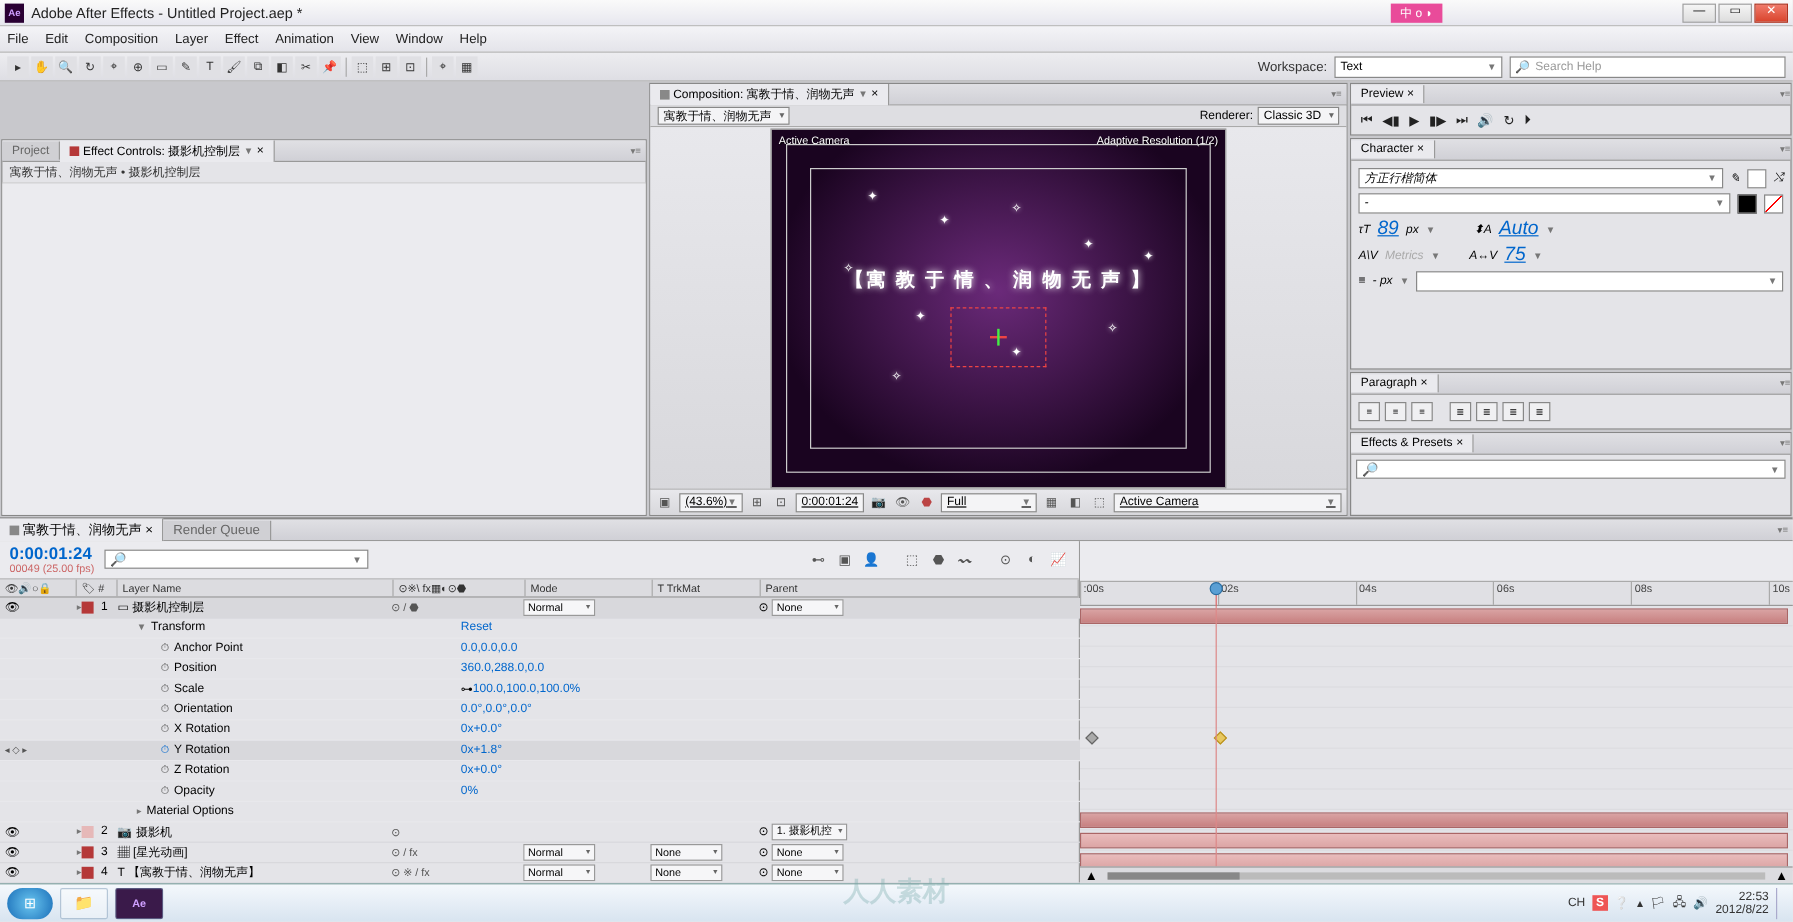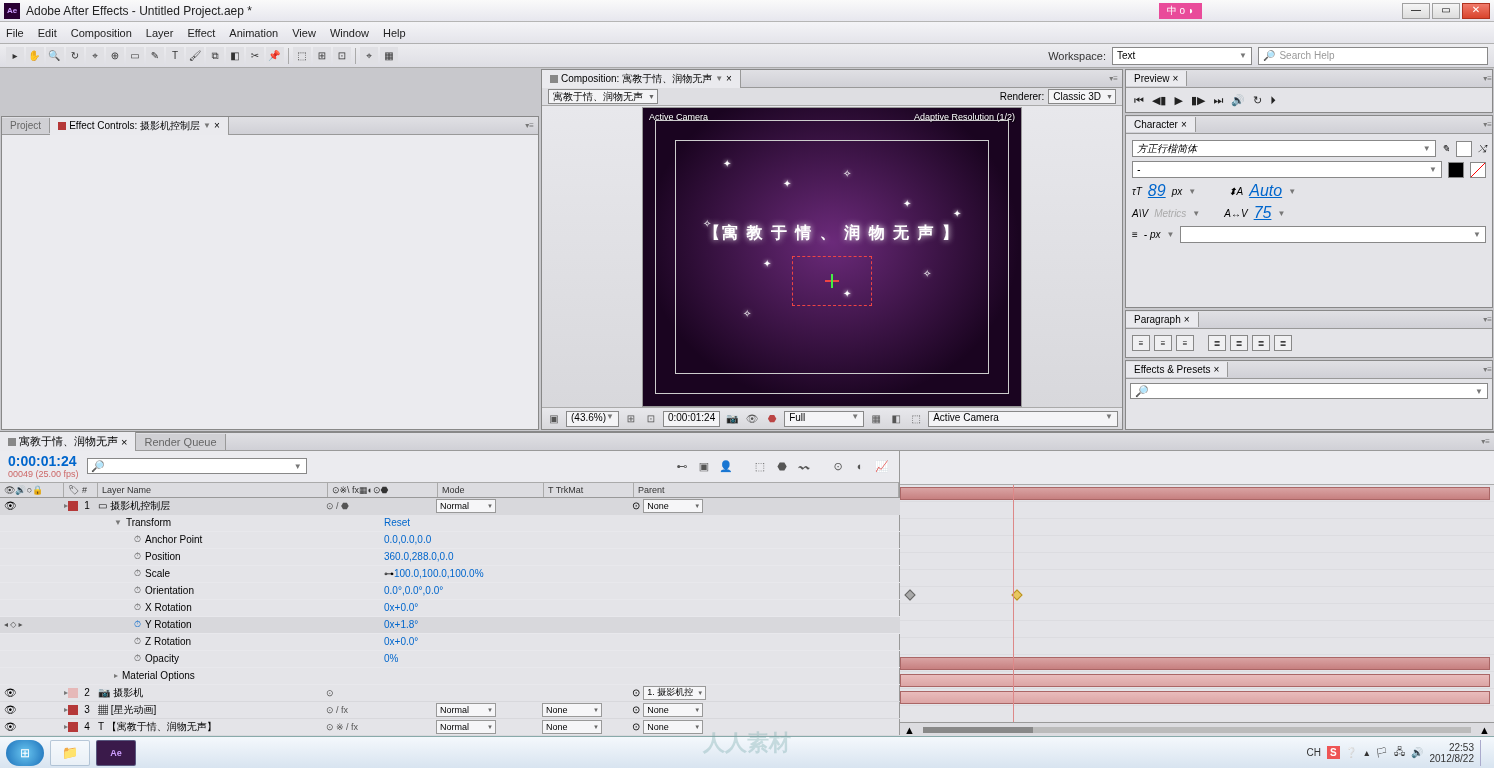--- a/index.html
+++ b/index.html
@@ -37,21 +37,21 @@
 .viewer-canvas { width: 380px; height: 300px; border: 1px solid #999; background: radial-gradient(ellipse at 50% 45%, #6b2a7a, #1a0420 70%); position: relative; overflow: hidden; }
 .safe-outer { position: absolute; inset: 12px; border: 1px solid #ccc; }
 .safe-inner { position: absolute; inset: 32px; border: 1px solid #ccc; }
 .viewer-text { position: absolute; top: 115px; left: 0; right: 0; text-align: center; color: #fff; font-size: 16px; font-weight: bold; letter-spacing: 2px; text-shadow: 0 0 6px #fff; }
 .star { position: absolute; color: #fff; font-size: 10px; text-shadow: 0 0 4px #fff; }
 .gizmo { position: absolute; top: 148px; left: 50%; transform: translateX(-50%); width: 80px; height: 50px; border: 1px dashed #e44; }
 .gizmo::before { content: ""; position: absolute; left: 50%; top: 50%; width: 14px; height: 2px; background: #e44; transform: translate(-50%,-50%); }
 .gizmo::after { content: ""; position: absolute; left: 50%; top: 50%; width: 2px; height: 14px; background: #4e4; transform: translate(-50%,-50%); }
 .corner-label { position: absolute; color: #fff; font-size: 9px; text-shadow: 1px 1px 1px #000; }
 .viewer-footer { height: 22px; background: linear-gradient(#e8e8ec,#d8d8dc); display: flex; align-items: center; padding: 0 4px; gap: 4px; font-size: 10px; border-top: 1px solid #aaa; }
-.vf-box { background: #f4f4f6; border: 1px solid #888; padding: 0 4px; height: 16px; display: inline-flex; font-size: 10px; }
+.vf-box { background: #f4f4f6; border: 1px solid #888; padding: 0 4px; height: 16px; display: inline-flex; align-items: center; font-size: 10px; text-decoration: underline; }
 .vf-icon { width: 16px; height: 16px; display: inline-flex; align-items: center; justify-content: center; color: #555; }
 .preview-ctrls { height: 24px; display: flex; align-items: center; justify-content: flex-start; gap: 8px; padding: 0 8px; }
 .preview-ctrls span { font-size: 11px; color: #222; }
 .char-body { padding: 6px; font-size: 10px; font-style: italic; }
 .char-row { display: flex; align-items: center; gap: 6px; margin-bottom: 4px; }
 .char-input { background: #fff; border: 1px solid #888; padding: 1px 4px; height: 17px; flex: 1; display: flex; align-items: center; justify-content: space-between; font-size: 10px; }
 .char-link { color: #0066cc; text-decoration: underline; font-size: 16px; }
 .char-label-fade { color: #aaa; font-size: 10px; text-align: center; }
 .swatch { width: 16px; height: 16px; border: 1px solid #888; }
 .para-btns { display: flex; gap: 4px; padding: 6px; }
@@ -177,20 +177,21 @@
       <div class="panel-tabs">
         <div class="panel-tab inactive">Project</div>
         <div class="panel-tab">
             <span style="width:8px;height:8px;background:#b53838;display:inline-block"></span>
             <span>Effect Controls: 摄影机控制层</span>
             <span class="tri">▼</span>
             <span>×</span>
           </div>
         <span style="margin-left:auto;padding:0 4px" class="tri">▾≡</span>
       </div>
+      <div class="ec-header">寓教于情、润物无声 • 摄影机控制层</div>
       <div class="panel-body"></div>
     </div>
   </div>
 
   <div class="mid-col">
     <div class="panel" style="flex:1">
       <div class="panel-tabs">
         <div class="panel-tab">
             <span style="width:8px;height:8px;background:#888;display:inline-block"></span>
             <span>Composition: 寓教于情、润物无声</span>
@@ -516,20 +517,31 @@
             <span class="mode"><span class="mini-select">Normal</span></span>
             <span class="trk"><span class="mini-select">None</span></span>
             <span class="parent">⊙ <span class="mini-select">None</span></span>
           </div>
       <div style="height:18px;border-top:1px solid #aaa;display:flex;align-items:center;padding:0 4px;gap:4px"></div>
     </div>
    </div>
 
    <div style="flex:1;display:flex;flex-direction:column">
     <div style="height:34px;background:#ebebef;border-bottom:1px solid #aaa"></div>
+    <div class="tl-ruler">
+      <div class="tick">:00s</div>
+      <div class="tick">02s</div>
+      <div class="tick">04s</div>
+      <div class="tick">06s</div>
+      <div class="tick">08s</div>
+      <div class="tick" style="flex:0 0 20px">10s</div>
+      <div class="cti" style="left:19%">
+            <div class="cti-head"></div>
+          </div>
+    </div>
     <div class="tl-right">
       <div class="bar-row">
             <div class="bar red" style="left:0;right:4px"></div>
           </div>
       <div class="bar-row"></div>
           <div class="bar-row"></div>
           <div class="bar-row"></div>
           <div class="bar-row"></div>
           <div class="bar-row"></div>
       <div class="bar-row">

